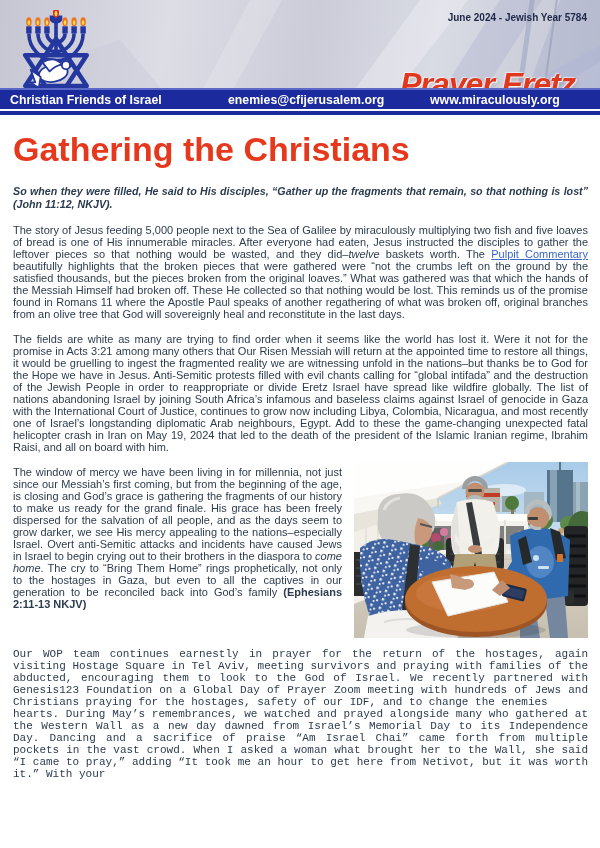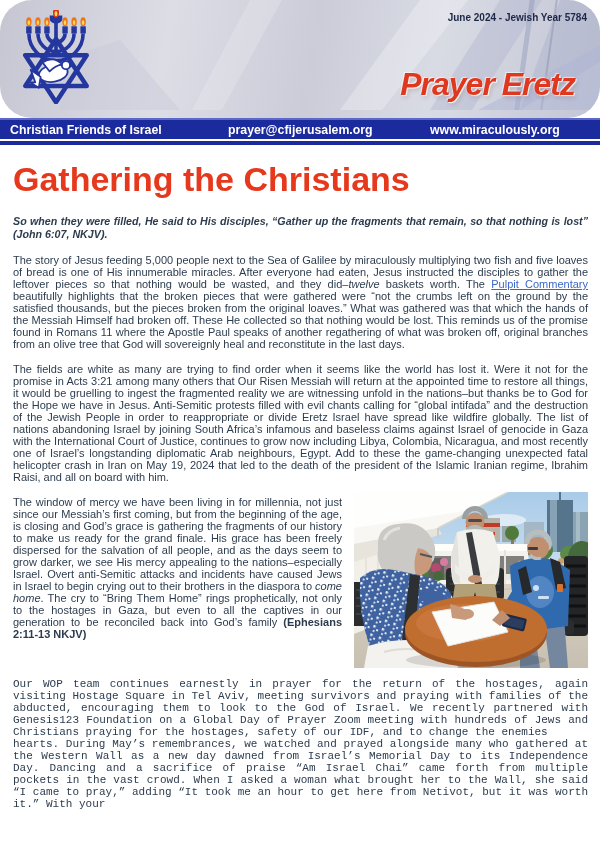--- a/index.html
+++ b/index.html
@@ -1,21 +1,21 @@
 <!DOCTYPE html>
 <html><head>
 <meta charset="utf-8">
 <style>
   html,body{margin:0;padding:0;background:#ffffff;}
   body{width:600px;height:848px;font-family:"Liberation Sans",sans-serif;}
   .page{position:relative;width:600px;height:848px;overflow:hidden;background:#fff;}
 
   
-  .masthead{position:relative;height:118px;overflow:hidden;
-    background:linear-gradient(100deg,#c5c6d2 0%,#dcdde5 28%,#cbccd8 52%,#d9dbe4 72%,#c2c5d4 100%);border-radius:32px;}
+  .masthead{position:relative;height:88px;overflow:hidden;
+    background:linear-gradient(100deg,#c5c6d2 0%,#dcdde5 28%,#cbccd8 52%,#d9dbe4 72%,#c2c5d4 100%);}
   .mast-streaks{position:absolute;left:0;top:0;width:600px;height:110px;}
   .logo{position:absolute;left:8px;top:10px;}
   .date-line{position:absolute;top:12px;right:13px;font-size:10px;font-weight:700;color:#1d2746;}
   .mast-title{position:absolute;left:98px;top:6px;font-size:64px;font-weight:700;letter-spacing:-1px;color:#ffffff;
     text-shadow:0 2px 1px rgba(90,90,110,.45),3px 5px 6px rgba(40,40,60,.7);}
   .mast-subtitle{position:absolute;right:25px;top:66px;font-size:32px;font-weight:700;font-style:italic;letter-spacing:-1px;color:#e0371f;
     text-shadow:1px 1px 1px rgba(255,255,255,.9),-1px -1px 1px rgba(255,255,255,.6),2px 3px 4px rgba(120,60,50,.2);}
 
   
   .infobar{position:relative;height:27px;background:#1b2a9d;padding-left:7px;}
@@ -100,28 +100,28 @@
         <polygon points="36,74 25,66 30,80 24,80 34,86" fill="#ffffff" stroke="#24379f" stroke-width="2" stroke-linejoin="round"></polygon>
       </g>
     </svg>
 
     <div class="date-line">June 2024 - Jewish Year 5784</div>
     <div class="mast-subtitle">Prayer Eretz</div>
   </header>
 
   <div class="infobar">
     <span class="bar-org">Christian Friends of Israel</span>
-    <span class="bar-email">prayer@cfijerusalem.org</span>
+    <span class="bar-email">enemies@cfijerusalem.org</span>
     <span class="bar-web">www.miraculously.org</span>
   </div>
 
   <main class="content">
     <h1>Gathering the Christians</h1>
 
-    <p class="verse">So when they were filled, He said to His disciples, “Gather up the fragments that remain, so that nothing is lost” (John 6:07, NKJV).</p>
+    <p class="verse">So when they were filled, He said to His disciples, “Gather up the fragments that remain, so that nothing is lost” (John 11:12, NKJV).</p>
 
     <p class="body-p"><span>The story of Jesus feeding 5,000 people next to the Sea of Galilee by miraculously multiplying two fish and five loaves of bread is one of His innumerable miracles. After everyone had eaten, Jesus instructed the disciples to gather the leftover pieces so that nothing would be wasted, and they did–</span><em>twelve</em><span> baskets worth. The </span><a class="link">Pulpit Commentary</a><span> beautifully highlights that the broken pieces that were gathered were “not the crumbs left on the ground by the satisfied thousands, but the pieces broken from the original loaves.” What was gathered was that which the hands of the Messiah Himself had broken off. These He collected so that nothing would be lost. This reminds us of the promise found in Romans 11 where the Apostle Paul speaks of another regathering of what was broken off, original branches from an olive tree that God will sovereignly heal and reconstitute in the last days.</span></p>
 
     <p class="body-p">The fields are white as many are trying to find order when it seems like the world has lost it. Were it not for the promise in Acts 3:21 among many others that Our Risen Messiah will return at the appointed time to restore all things, it would be gruelling to ingest the fragmented reality we are witnessing unfold in the nations–but thanks be to God for the Hope we have in Jesus. Anti-Semitic protests filled with evil chants calling for “global intifada” and the destruction of the Jewish People in order to reappropriate or divide Eretz Israel have spread like wildfire globally. The list of nations abandoning Israel by joining South Africa’s infamous and baseless claims against Israel of genocide in Gaza with the International Court of Justice, continues to grow now including Libya, Colombia, Nicaragua, and most recently one of Israel’s longstanding diplomatic Arab neighbours, Egypt. Add to these the game-changing unexpected fatal helicopter crash in Iran on May 19, 2024 that led to the death of the president of the Islamic Iranian regime, Ibrahim Raisi, and all on board with him.</p>
 
     <div>
 
       <svg class="photo" viewBox="0 0 234 176" aria-hidden="true">
         <defs>
           <linearGradient id="sky" x1="0" y1="0" x2="0" y2="1">

